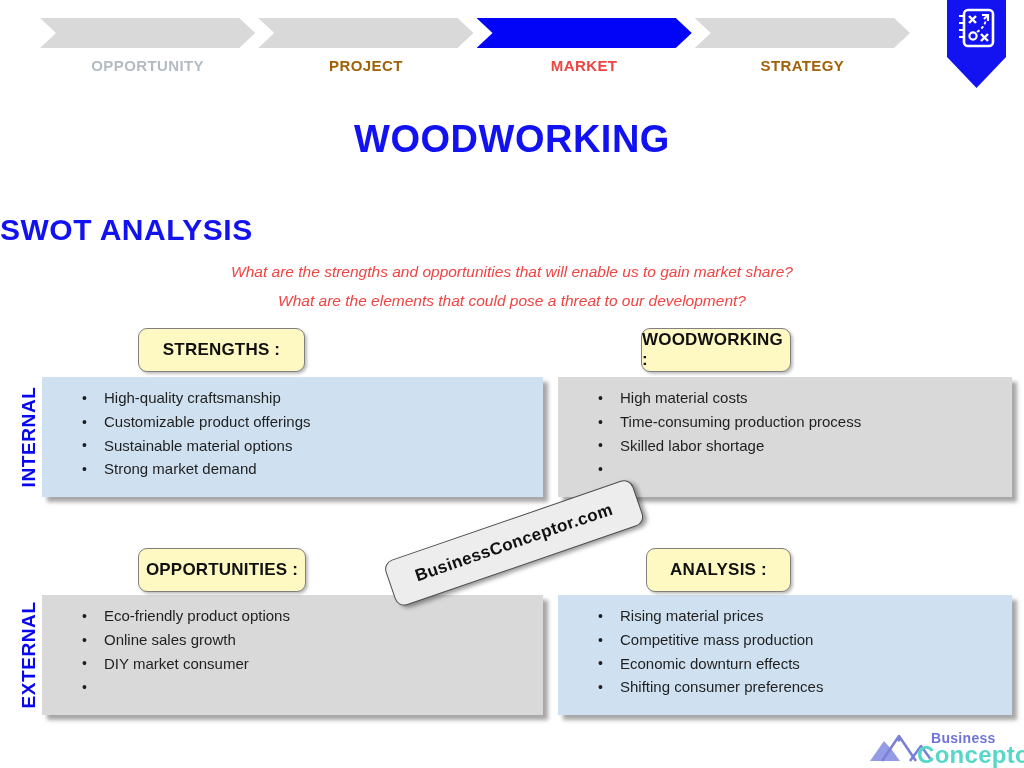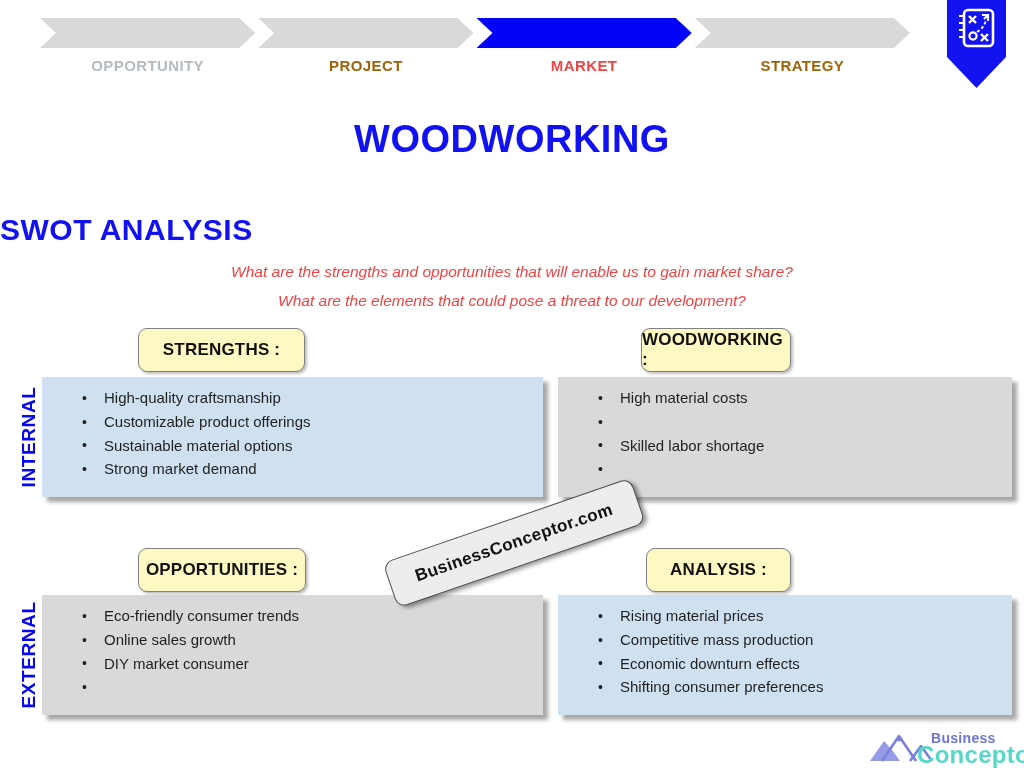--- a/index.html
+++ b/index.html
@@ -149,35 +149,36 @@
     </ul>
   </div>
   <div class="panel gray p-weaknesses">
     <ul>
       <li>
           <span class="dot">•</span>
           <span>High material costs</span>
         </li>
       <li>
           <span class="dot">•</span>
+          <span>Time-consuming production process</span>
         </li>
       <li>
           <span class="dot">•</span>
           <span>Skilled labor shortage</span>
         </li>
       <li>
           <span class="dot">•</span>
         </li>
     </ul>
   </div>
   <div class="panel gray p-opportunities">
     <ul>
       <li>
           <span class="dot">•</span>
-          <span>Eco-friendly consumer trends</span>
+          <span>Eco-friendly product options</span>
         </li>
       <li>
           <span class="dot">•</span>
           <span>Online sales growth</span>
         </li>
       <li>
           <span class="dot">•</span>
           <span>DIY market consumer</span>
         </li>
       <li>

